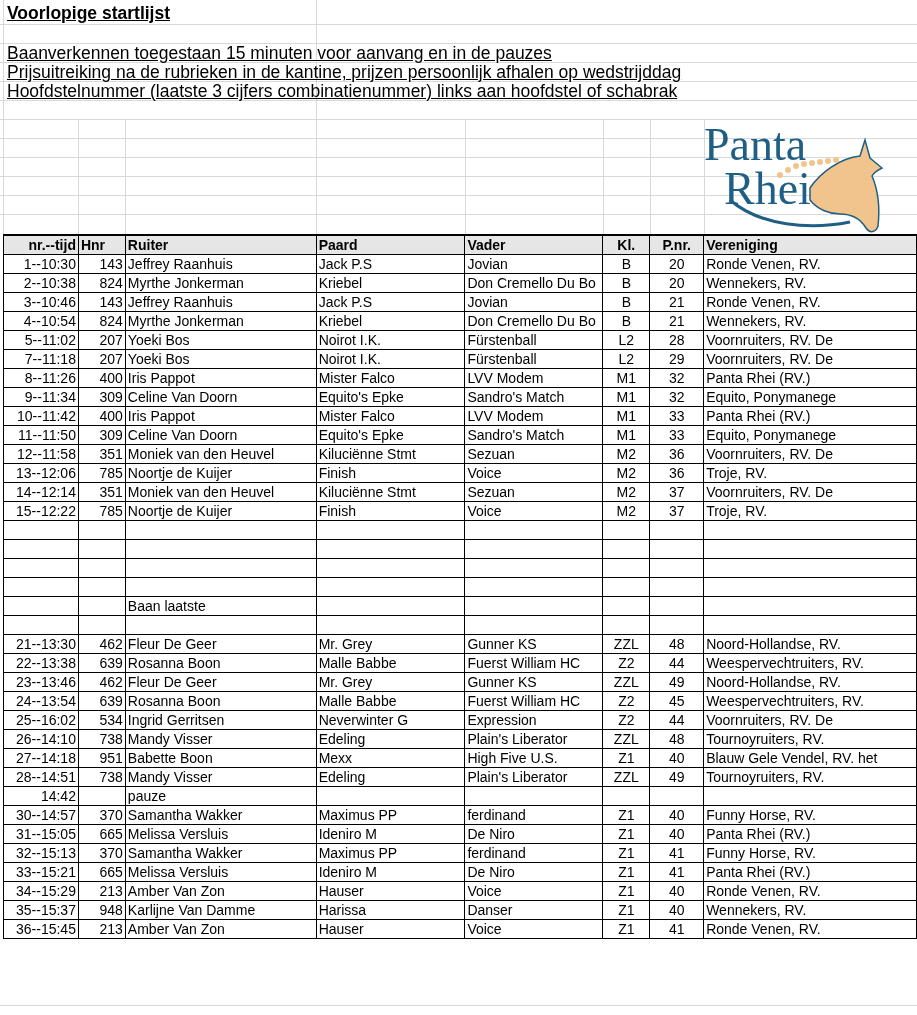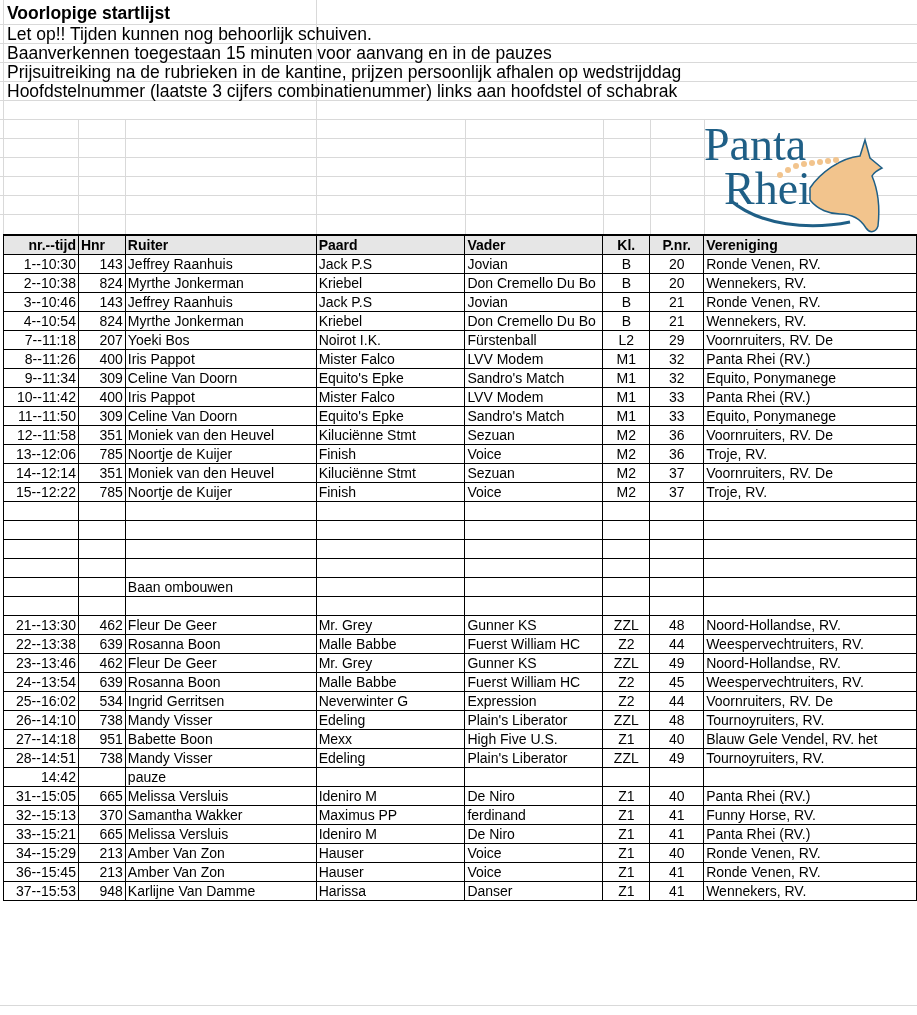--- a/index.html
+++ b/index.html
@@ -2,21 +2,21 @@
 <html><head>
 <meta charset="utf-8">
 <style>
   html, body { margin:0; padding:0; background:#ffffff; }
   body { width:917px; height:1015px; position:relative; overflow:hidden;
          font-family:"Liberation Sans", sans-serif; color:#000; }
   .sheet { position:absolute; left:0; top:0; width:917px; height:1015px; }
   
   .gridline-h { position:absolute; left:0; width:917px; height:1px; background:#d9d9d9; }
   .gridline-v { position:absolute; width:1px; background:#d9d9d9; }
-  .note { position:absolute; left:7px; font-size:17.5px; line-height:19px; white-space:nowrap; }
+  .note { position:absolute; left:7px; font-size:17.5px; line-height:19px; white-space:nowrap;text-decoration:underline; }
   .note.title { font-weight:bold; }
   table.start { position:absolute; left:3px; top:234px; border-collapse:collapse; table-layout:fixed;
                 font-size:14px; }
   table.start td, table.start th { border:1px solid #000; height:18px; padding:0 2px; white-space:nowrap;
                 overflow:hidden; line-height:18px; }
   table.start th { background:#e6e6e6; font-weight:bold; text-align:left; border-top:2px solid #000; }
   table.start th.r, table.start td.r { text-align:right; }
   table.start th.c, table.start td.c { text-align:center; }
   .after { position:absolute; left:0; top:1005px; width:917px; height:1px; background:#d9d9d9; }
   .logo { position:absolute; left:700px; top:118px; width:190px; height:120px; }
@@ -40,21 +40,20 @@
   <div class="gridline-v" style="left:3px;top:0;height:234px"></div>
   <div class="gridline-v" style="left:78px;top:119px;height:115px"></div>
   <div class="gridline-v" style="left:125px;top:119px;height:115px"></div>
   <div class="gridline-v" style="left:316px;top:0;height:234px"></div>
   <div class="gridline-v" style="left:465px;top:119px;height:115px"></div>
   <div class="gridline-v" style="left:603px;top:119px;height:115px"></div>
   <div class="gridline-v" style="left:650px;top:119px;height:115px"></div>
   <div class="gridline-v" style="left:704px;top:119px;height:115px"></div>
 
   <div class="note title" style="top:4px">Voorlopige startlijst</div>
-  <div class="note" style="top:25px">Let op!! Tijden kunnen nog behoorlijk schuiven.</div>
   <div class="note" style="top:44px">Baanverkennen toegestaan 15 minuten voor aanvang en in de pauzes</div>
   <div class="note" style="top:63px">Prijsuitreiking na de rubrieken in de kantine, prijzen persoonlijk afhalen op wedstrijddag</div>
   <div class="note" style="top:82px">Hoofdstelnummer (laatste 3 cijfers combinatienummer) links aan hoofdstel of schabrak</div>
 
   <svg class="logo" viewBox="0 0 190 120">
     <path d="M110 70 C120 55 140 40 160 38 L165 22 L170 40 L182 50 C178 52 174 54 172 58 C178 72 180 90 178 108 C176 114 170 116 166 110 C160 100 150 96 140 96 C130 96 118 92 110 82 Z" fill="#f2c48d" stroke="#1f5f86" stroke-width="1.5"></path>
     <g fill="#f2c48d">
       <circle cx="104" cy="46" r="3"></circle>
         <circle cx="112" cy="45" r="3"></circle>
         <circle cx="120" cy="44" r="3"></circle>
@@ -127,20 +126,30 @@
           <td class="r">4--10:54</td>
           <td class="r">824</td>
           <td>Myrthe Jonkerman</td>
           <td>Kriebel</td>
           <td>Don Cremello Du Bo</td>
           <td class="c">B</td>
           <td class="c">21</td>
           <td>Wennekers, RV.</td>
         </tr>
         <tr>
+          <td class="r">5--11:02</td>
+          <td class="r">207</td>
+          <td>Yoeki Bos</td>
+          <td>Noirot I.K.</td>
+          <td>Fürstenball</td>
+          <td class="c">L2</td>
+          <td class="c">28</td>
+          <td>Voornruiters, RV. De</td>
+        </tr>
+        <tr>
           <td class="r">7--11:18</td>
           <td class="r">207</td>
           <td>Yoeki Bos</td>
           <td>Noirot I.K.</td>
           <td>Fürstenball</td>
           <td class="c">L2</td>
           <td class="c">29</td>
           <td>Voornruiters, RV. De</td>
         </tr>
         <tr>
@@ -259,21 +268,21 @@
           <td></td>
           <td></td>
           <td></td>
           <td class="c"></td>
           <td class="c"></td>
           <td></td>
         </tr>
         <tr>
           <td class="r"></td>
           <td class="r"></td>
-          <td>Baan ombouwen</td>
+          <td>Baan laatste</td>
           <td></td>
           <td></td>
           <td class="c"></td>
           <td class="c"></td>
           <td></td>
         </tr>
         <tr>
           <td class="r"></td>
           <td class="r"></td>
           <td></td>
@@ -367,20 +376,30 @@
           <td class="r">14:42</td>
           <td class="r"></td>
           <td>pauze</td>
           <td></td>
           <td></td>
           <td class="c"></td>
           <td class="c"></td>
           <td></td>
         </tr>
         <tr>
+          <td class="r">30--14:57</td>
+          <td class="r">370</td>
+          <td>Samantha Wakker</td>
+          <td>Maximus PP</td>
+          <td>ferdinand</td>
+          <td class="c">Z1</td>
+          <td class="c">40</td>
+          <td>Funny Horse, RV.</td>
+        </tr>
+        <tr>
           <td class="r">31--15:05</td>
           <td class="r">665</td>
           <td>Melissa Versluis</td>
           <td>Ideniro M</td>
           <td>De Niro</td>
           <td class="c">Z1</td>
           <td class="c">40</td>
           <td>Panta Rhei (RV.)</td>
         </tr>
         <tr>
@@ -407,36 +426,36 @@
           <td class="r">34--15:29</td>
           <td class="r">213</td>
           <td>Amber Van Zon</td>
           <td>Hauser</td>
           <td>Voice</td>
           <td class="c">Z1</td>
           <td class="c">40</td>
           <td>Ronde Venen, RV.</td>
         </tr>
         <tr>
+          <td class="r">35--15:37</td>
+          <td class="r">948</td>
+          <td>Karlijne Van Damme</td>
+          <td>Harissa</td>
+          <td>Danser</td>
+          <td class="c">Z1</td>
+          <td class="c">40</td>
+          <td>Wennekers, RV.</td>
+        </tr>
+        <tr>
           <td class="r">36--15:45</td>
           <td class="r">213</td>
           <td>Amber Van Zon</td>
           <td>Hauser</td>
           <td>Voice</td>
           <td class="c">Z1</td>
           <td class="c">41</td>
           <td>Ronde Venen, RV.</td>
         </tr>
-        <tr>
-          <td class="r">37--15:53</td>
-          <td class="r">948</td>
-          <td>Karlijne Van Damme</td>
-          <td>Harissa</td>
-          <td>Danser</td>
-          <td class="c">Z1</td>
-          <td class="c">41</td>
-          <td>Wennekers, RV.</td>
-        </tr>
       </tbody>
   </table>
 
   <div class="after"></div>
 </div>
 
 </body></html>

